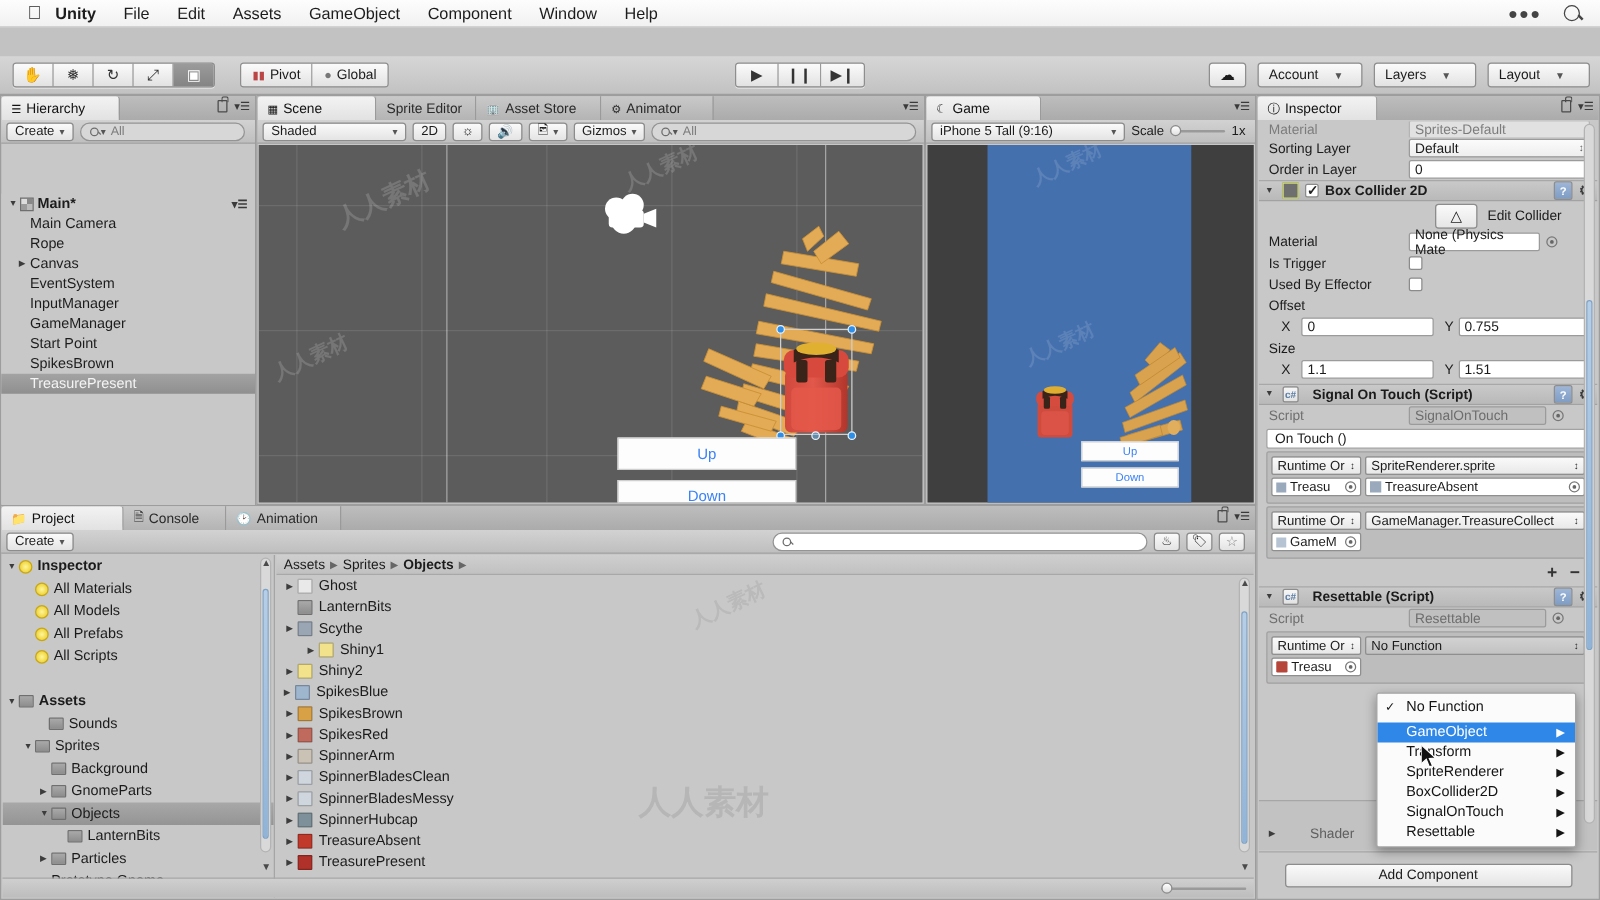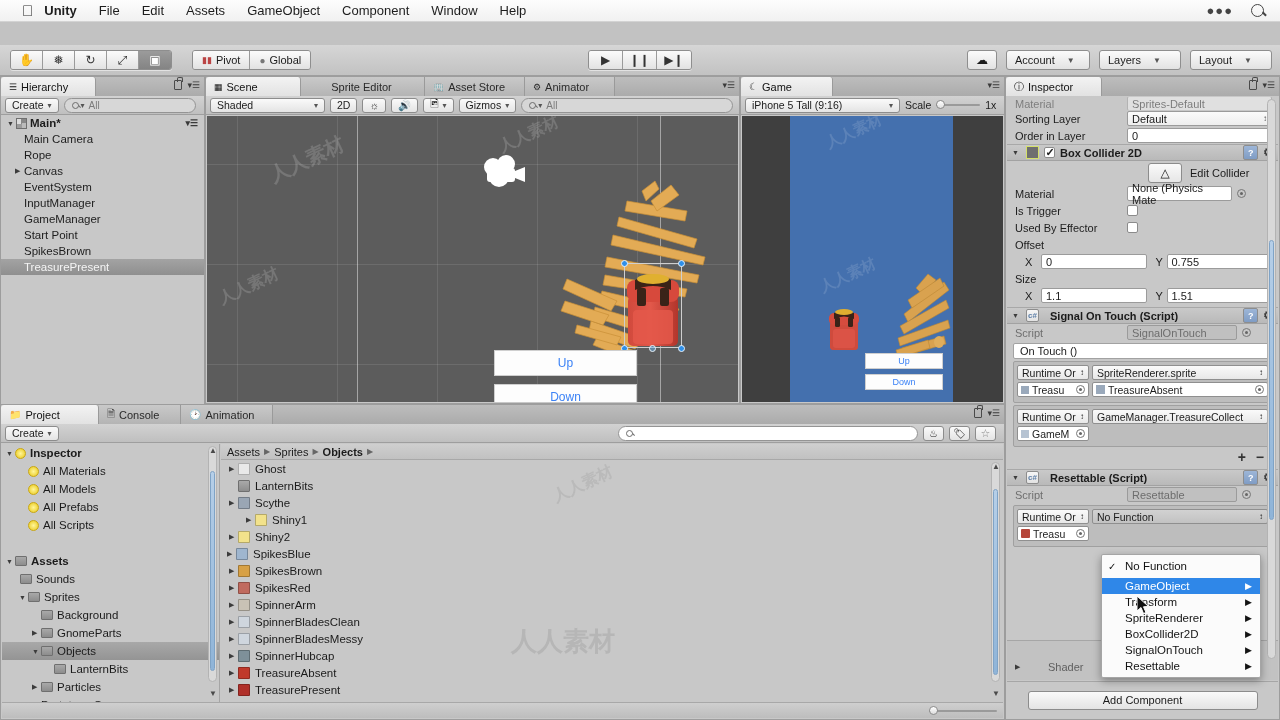--- a/index.html
+++ b/index.html
@@ -97,21 +97,21 @@
      background:#d7d7d7; display:flex; align-items:center; padding:0 7px;
      font-size:10px; color:#7b7b7b; gap:4px; }
   .sglass{width:7px;height:7px;border:1.2px solid #6d6d6d;border-radius:50%;position:relative;flex:none;}
   .sglass:after{content:"";position:absolute;width:3px;height:1.2px;background:#6d6d6d;transform:rotate(45deg);right:-3px;bottom:0;}
 
   
   #hierarchy { left:0; top:76px; width:205px; height:328px; }
   .hrow { height:16px; display:flex; align-items:center; font-size:11.5px;
           padding-left:6px; color:#1d1d1d; }
   .hrow.sel { background:linear-gradient(#a3a3a3,#8f8f8f); color:#f4f4f4; }
-  .hbody { background:#c8c8c8; height:100%; }
+  .hbody { background:#c8c8c8; height:100%;margin-top:40px; }
   .tri { width:9px; font-size:7px; color:#3c3c3c; flex:none; }
   .cubeico{width:11px;height:11px;flex:none;margin-right:3px;
     background:conic-gradient(#888 0 25%,#bbb 0 50%,#9b9b9b 0 75%,#ddd 0);border:1px solid #6f6f6f;}
 
   
   #scene { left:205px; top:76px; width:535px; height:328px; }
   #game  { left:740px; top:76px; width:265px; height:328px; }
   .sceneview { position:absolute; left:1px; top:39px; right:1px; bottom:1px;
      background:#5c5c5c; overflow:hidden; }
   .gridline { position:absolute; background:rgba(255,255,255,.10); }
@@ -328,21 +328,21 @@
         </div>
     </div>
   </div>
 
   <div class="panel" id="scene">
     <div class="tabrow">
       <div class="tab active" style="width:95px">
         <span style="font-size:9px">▦</span>
         <span>Scene</span>
       </div>
-      <div class="tab" style="width:124px;justify-content:center">
+      <div class="tab" style="width:80px;justify-content:center">
         <span>Sprite Editor</span>
       </div>
       <div class="tab" style="width:100px">
         <span style="font-size:9px">🏢</span>
         <span>Asset Store</span>
       </div>
       <div class="tab" style="width:90px">
         <span style="font-size:9px">⚙</span>
         <span>Animator</span>
       </div>
@@ -816,21 +816,21 @@
           </div>
           <div class="prow" style="padding-left: 4px;">
             <span class="tri"></span>
             <span></span>
           </div>
           <div class="prow" style="padding-left: 4px;">
             <span class="tri">▼</span>
             <span class="folder"></span>
             <span style="font-weight: bold;">Assets</span>
           </div>
-          <div class="prow" style="padding-left: 9px;">
+          <div class="prow" style="padding-left: 28px;">
             <span class="tri"></span>
             <span class="folder"></span>
             <span>Sounds</span>
           </div>
           <div class="prow" style="padding-left: 17px;">
             <span class="tri">▼</span>
             <span class="folder"></span>
             <span>Sprites</span>
           </div>
           <div class="prow" style="padding-left: 30px;">

